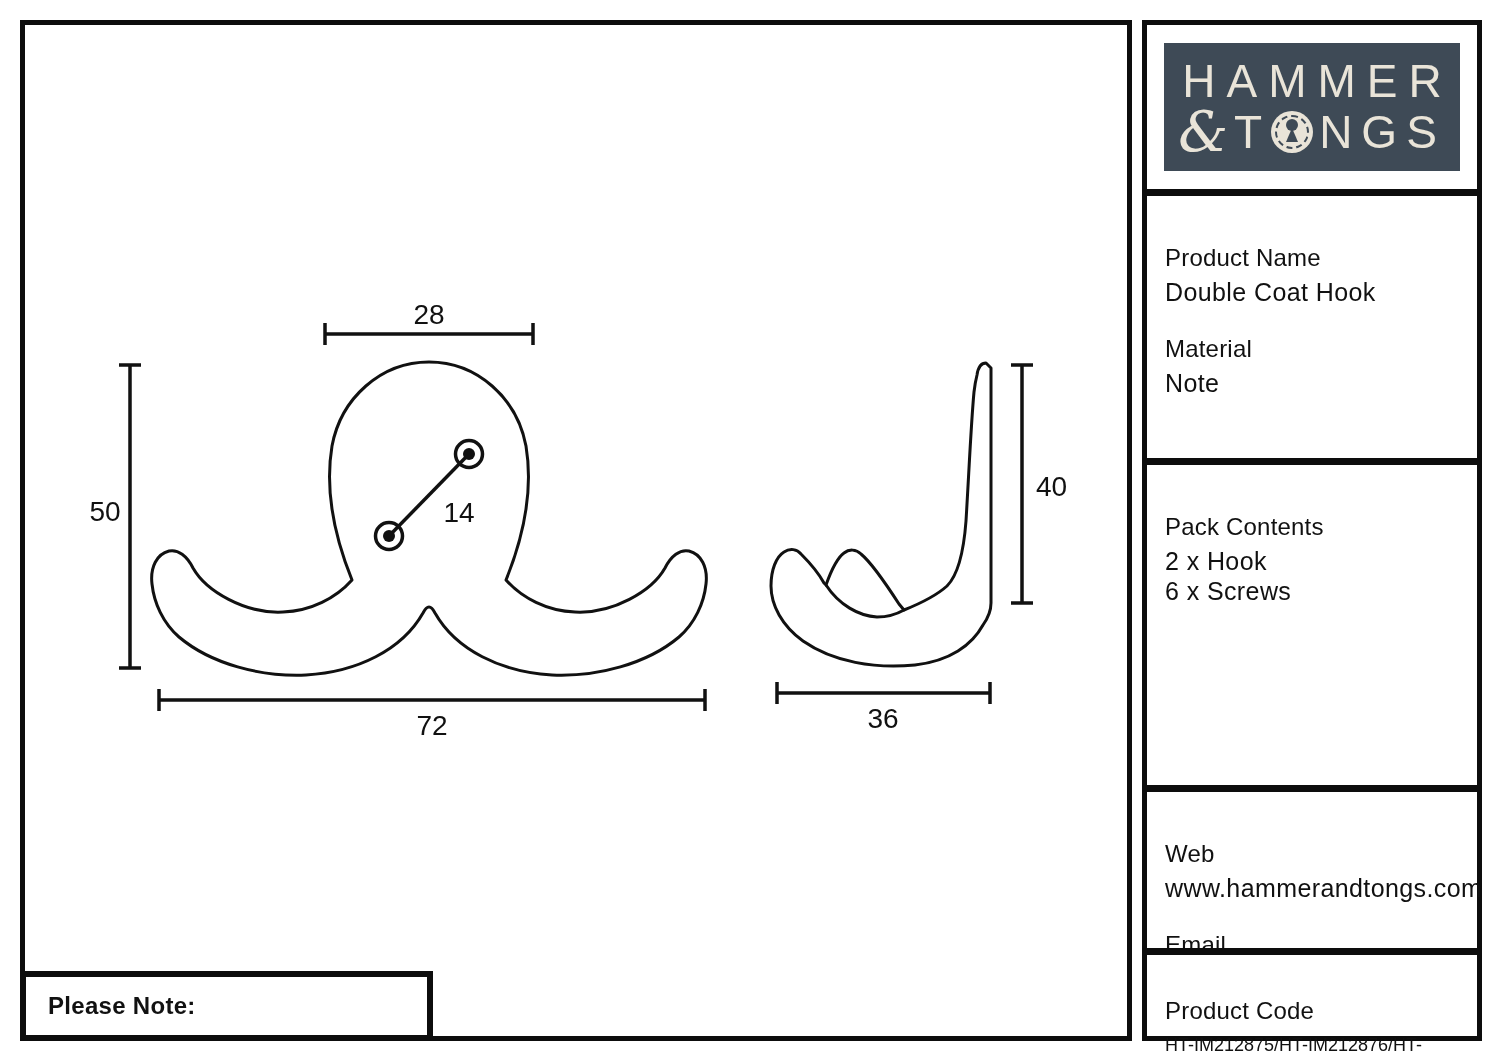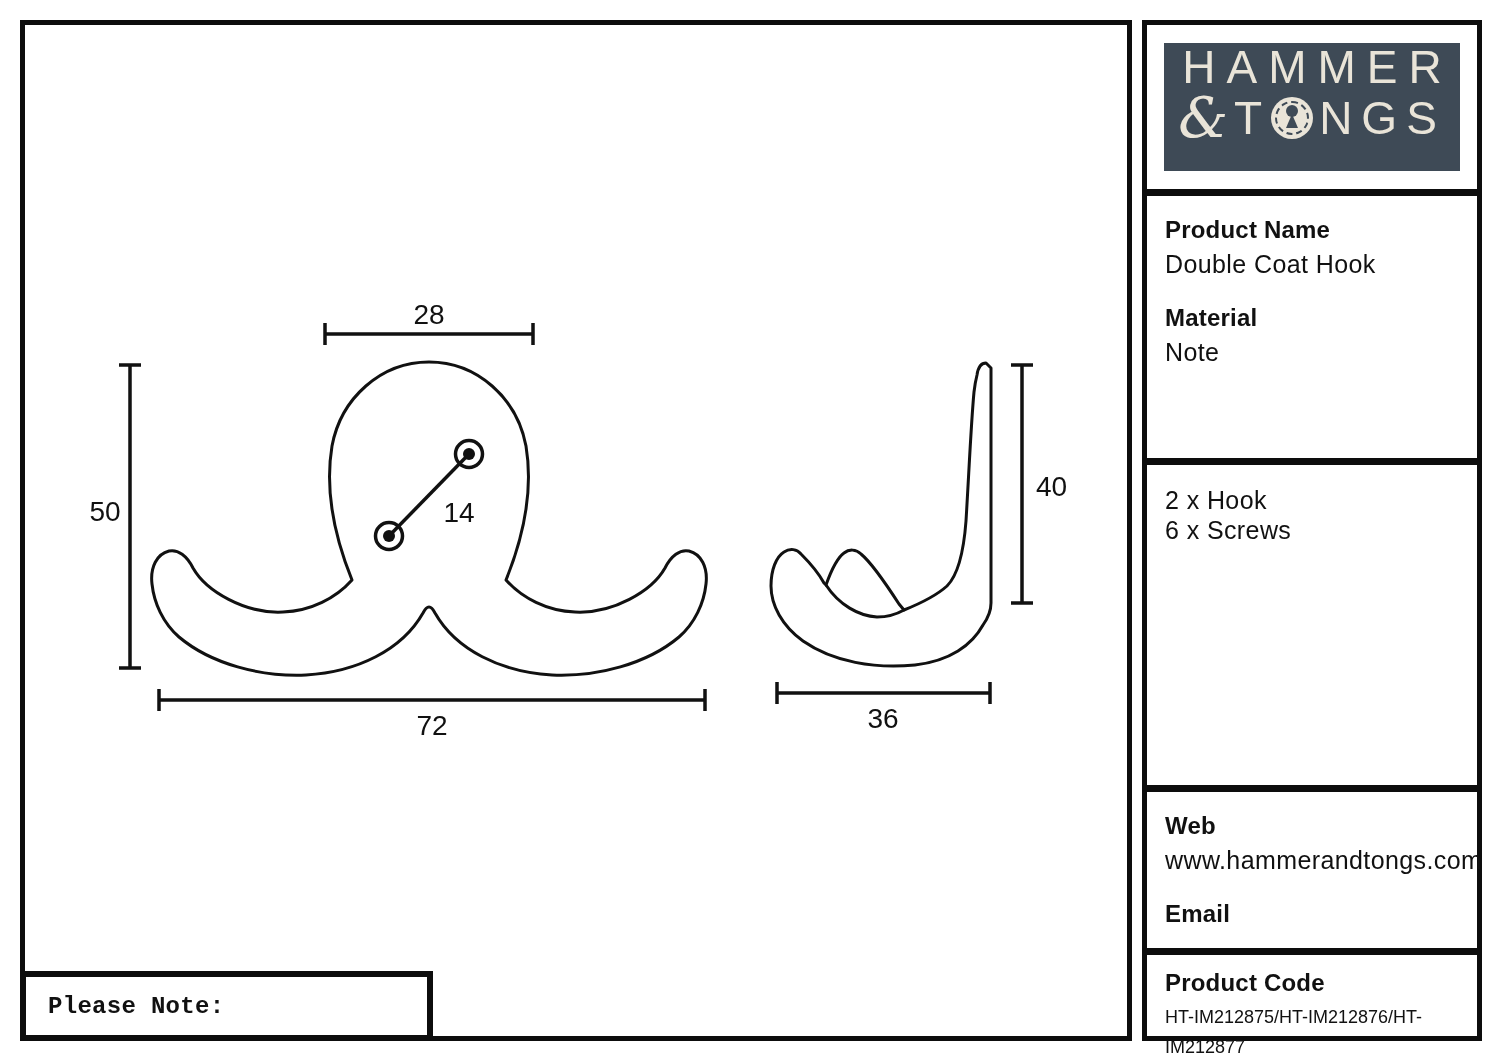--- a/index.html
+++ b/index.html
@@ -14,38 +14,38 @@
   .drawing-svg{position:absolute;left:20px;top:20px;width:1112px;height:1021px;z-index:1;}
   .outline{fill:#ffffff;stroke:#111;stroke-width:3;stroke-linejoin:round;}
   .innerline{fill:none;stroke:#111;stroke-width:3;}
   .dim{stroke:#111;stroke-width:3.5;fill:none;}
   .holering{fill:#ffffff;fill-opacity:0;stroke:#111;stroke-width:3.5;}
   .holedot{fill:#111;stroke:none;}
   .dimtext{font-family:"Liberation Sans",sans-serif;font-size:28px;fill:#111;}
   .note-box{
     position:absolute;left:20px;top:971px;width:413px;height:70px;
     border:6px solid #0d0d0d;box-sizing:border-box;background:#fff;z-index:3;
-    display:flex;align-items:center;padding-left:22px;font-size:24px;letter-spacing:0.3px;font-family:Liberation Mono, monospace;
+    display:flex;align-items:center;padding-left:22px;font-size:24px;letter-spacing:0.3px;
   }
   .note-label{font-weight:700;margin-right:9px;letter-spacing:0.3px;}
   .sidebar{
     position:absolute;left:1142px;top:20px;width:340px;height:1021px;
     border:5px solid #0d0d0d;box-sizing:border-box;background:#fff;
     display:flex;flex-direction:column;z-index:2;
   }
   .divider{height:7px;background:#0d0d0d;flex:none;}
   .section{flex:none;box-sizing:border-box;padding:20px 14px 0 18px;}
   .section-logo{height:164px;display:flex;align-items:center;justify-content:center;padding:0;}
   .section-product{height:262px;}
   .section-pack{height:320px;}
   .section-contact{height:156px;}
   .section-code{flex:1;padding-top:14px;}
   .logo-box{
     width:296px;height:128px;background:#3e4a56;
-    display:flex;flex-direction:column;align-items:center;
+    display:flex;flex-direction:column;align-items:center;justify-content:center;
   }
   .logo-line1{
     color:#e9e4d8;font-size:46px;letter-spacing:11px;margin-left:11px;line-height:1.05;
   }
   .logo-line2{
     color:#e9e4d8;font-size:46px;letter-spacing:9px;line-height:1.05;
     display:flex;align-items:center;margin-top:2px;
   }
   .logo-amp{
     font-family:"DejaVu Serif",serif;font-style:italic;font-size:56px;
@@ -59,21 +59,21 @@
   .keyhole-hole{
     position:absolute;left:50%;top:8px;width:12px;height:12px;background:#3e4a56;
     border-radius:50%;transform:translateX(-50%);
   }
   .keyhole-stem{
     position:absolute;left:50%;top:17px;transform:translateX(-50%);
     width:0;height:0;border-left:6px solid transparent;border-right:6px solid transparent;
     border-bottom:14px solid #3e4a56;
   }
   .field{margin-bottom:25px;}
-  .field-label{font-weight:700;font-size:24px;letter-spacing:0.2px;margin-bottom:5px;}
+  .field-label{font-weight:400;font-size:24px;letter-spacing:0.2px;margin-bottom:5px;margin-top:28px;}
   .field-value{font-size:25px;letter-spacing:0.4px;line-height:30px;}
   .code-value{font-size:18px;letter-spacing:0;}
 </style>
 </head>
 <body>
 
 <div class="main-box"></div>
 
 <svg class="drawing-svg" viewBox="20 20 1112 1021">
 
@@ -184,20 +184,21 @@
     <div class="field">
       <div class="field-label">Material</div>
       <div class="field-value">Note</div>
     </div>
   </div>
 
   <div class="divider"></div>
 
   <div class="section section-pack">
     <div class="field">
+      <div class="field-label">Pack Contents</div>
       <div class="field-value">2 x Hook</div>
       <div class="field-value">6 x Screws</div>
     </div>
   </div>
 
   <div class="divider"></div>
 
   <div class="section section-contact">
     <div class="field">
       <div class="field-label">Web</div>

